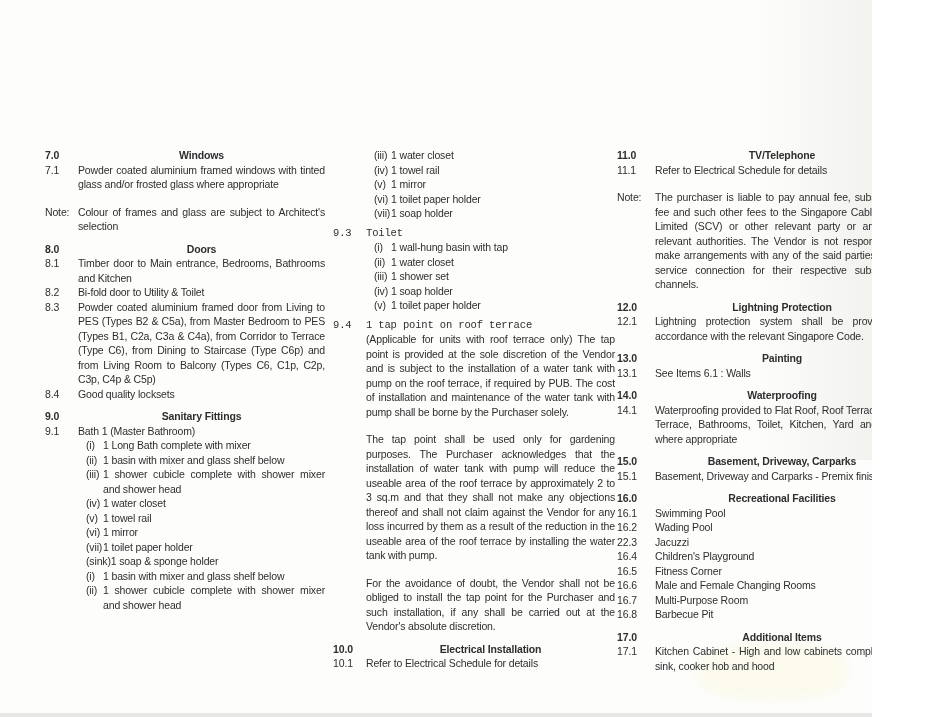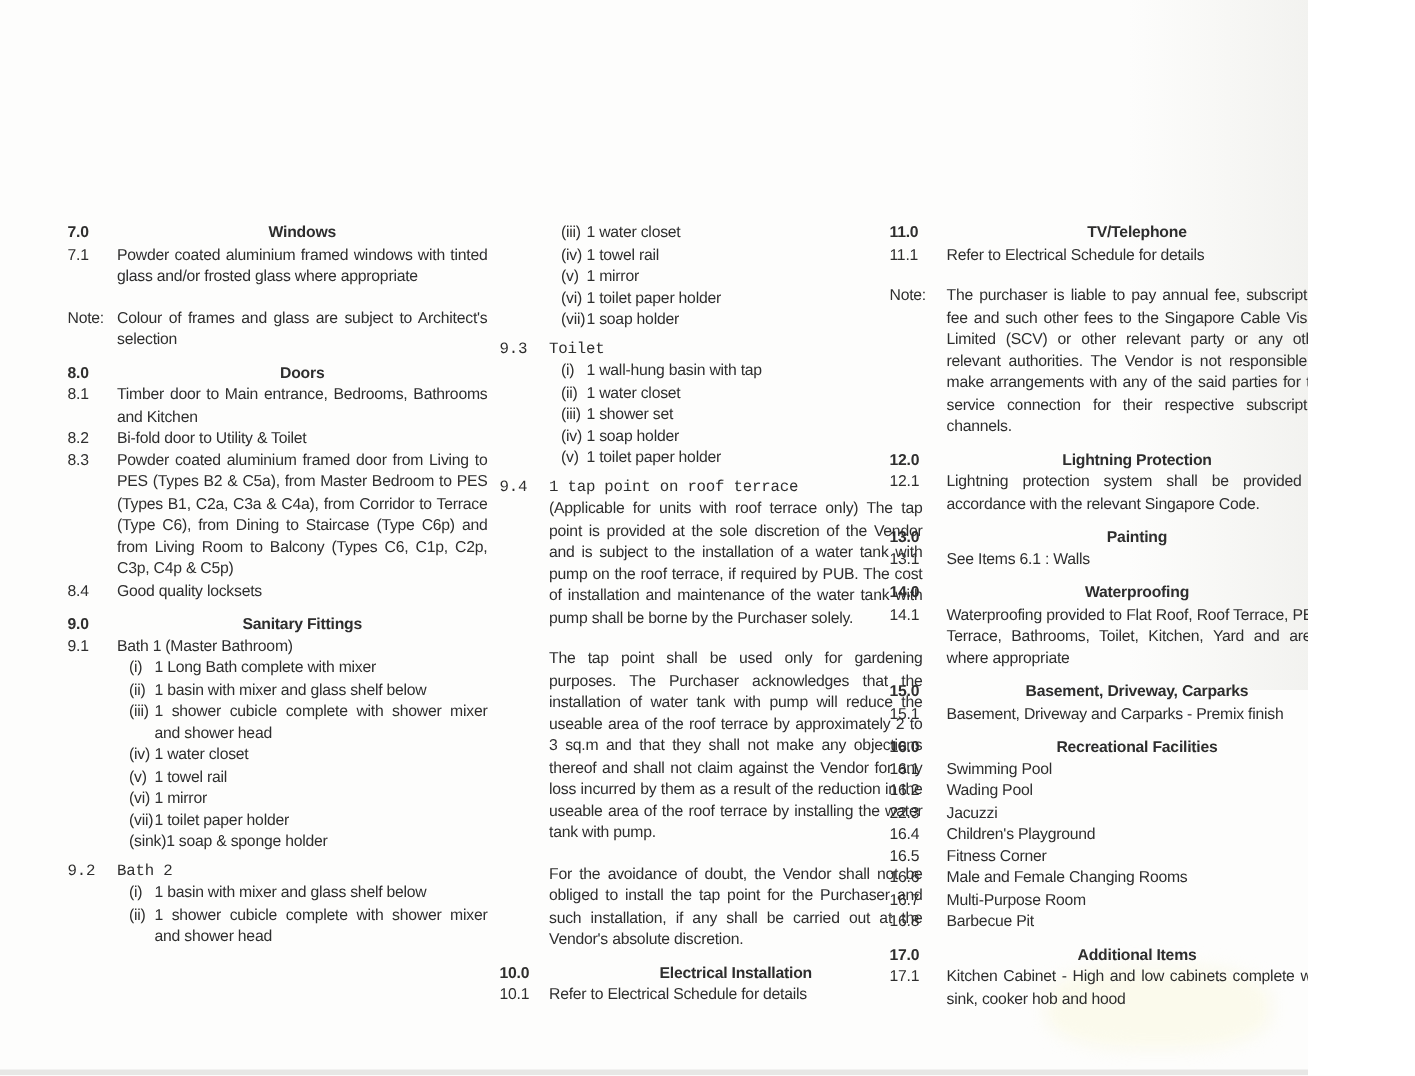--- a/index.html
+++ b/index.html
@@ -11,21 +11,21 @@
     overflow: hidden;
     font-family: "Liberation Sans", sans-serif;
     color: #2e2e2e;
     font-size: 10.5px;
     line-height: 14.5px;
     letter-spacing: -0.15px;
   }
   .col { position: absolute; top: 148px; }
   .col[data-col="0"] { left: 45px;  width: 280px; }
   .col[data-col="1"] { left: 333px; width: 282px; }
-  .col[data-col="2"] { left: 593px; width: 292px; }
+  .col[data-col="2"] { left: 617px; width: 292px; }
 
   .block { display: flex; align-items: flex-start; margin: 0; }
   .num  { flex: 0 0 33px; }
   .col[data-col="2"] .num { flex: 0 0 38px; }
   .text { flex: 1; text-align: justify; }
   .section .num, .section .text { font-weight: bold; }
   .section .text { text-align: center; }
   .subitem { padding-left: 41px; }
   .subitem .num { flex: 0 0 17px; }
   .cont, .para { display: block; padding-left: 33px; text-align: justify; }
@@ -125,24 +125,20 @@
         <span class="text">1 mirror</span>
       </div>
       <div class="block subitem">
         <span class="num">(vii)</span>
         <span class="text">1 toilet paper holder</span>
       </div>
       <div class="block subitem">
         <span class="num">(sink)</span>
         <span class="text">1 soap &amp; sponge holder</span>
       </div>
-      <div class="block item">
-        <span class="num">9.2</span>
-        <span class="text">Bath 2</span>
-      </div>
       <div class="block subitem">
         <span class="num">(i)</span>
         <span class="text">1 basin with mixer and glass shelf below</span>
       </div>
       <div class="block subitem">
         <span class="num">(ii)</span>
         <span class="text">1 shower cubicle complete with shower mixer and shower head</span>
       </div>
     </div>
   <div class="col" data-col="1">

